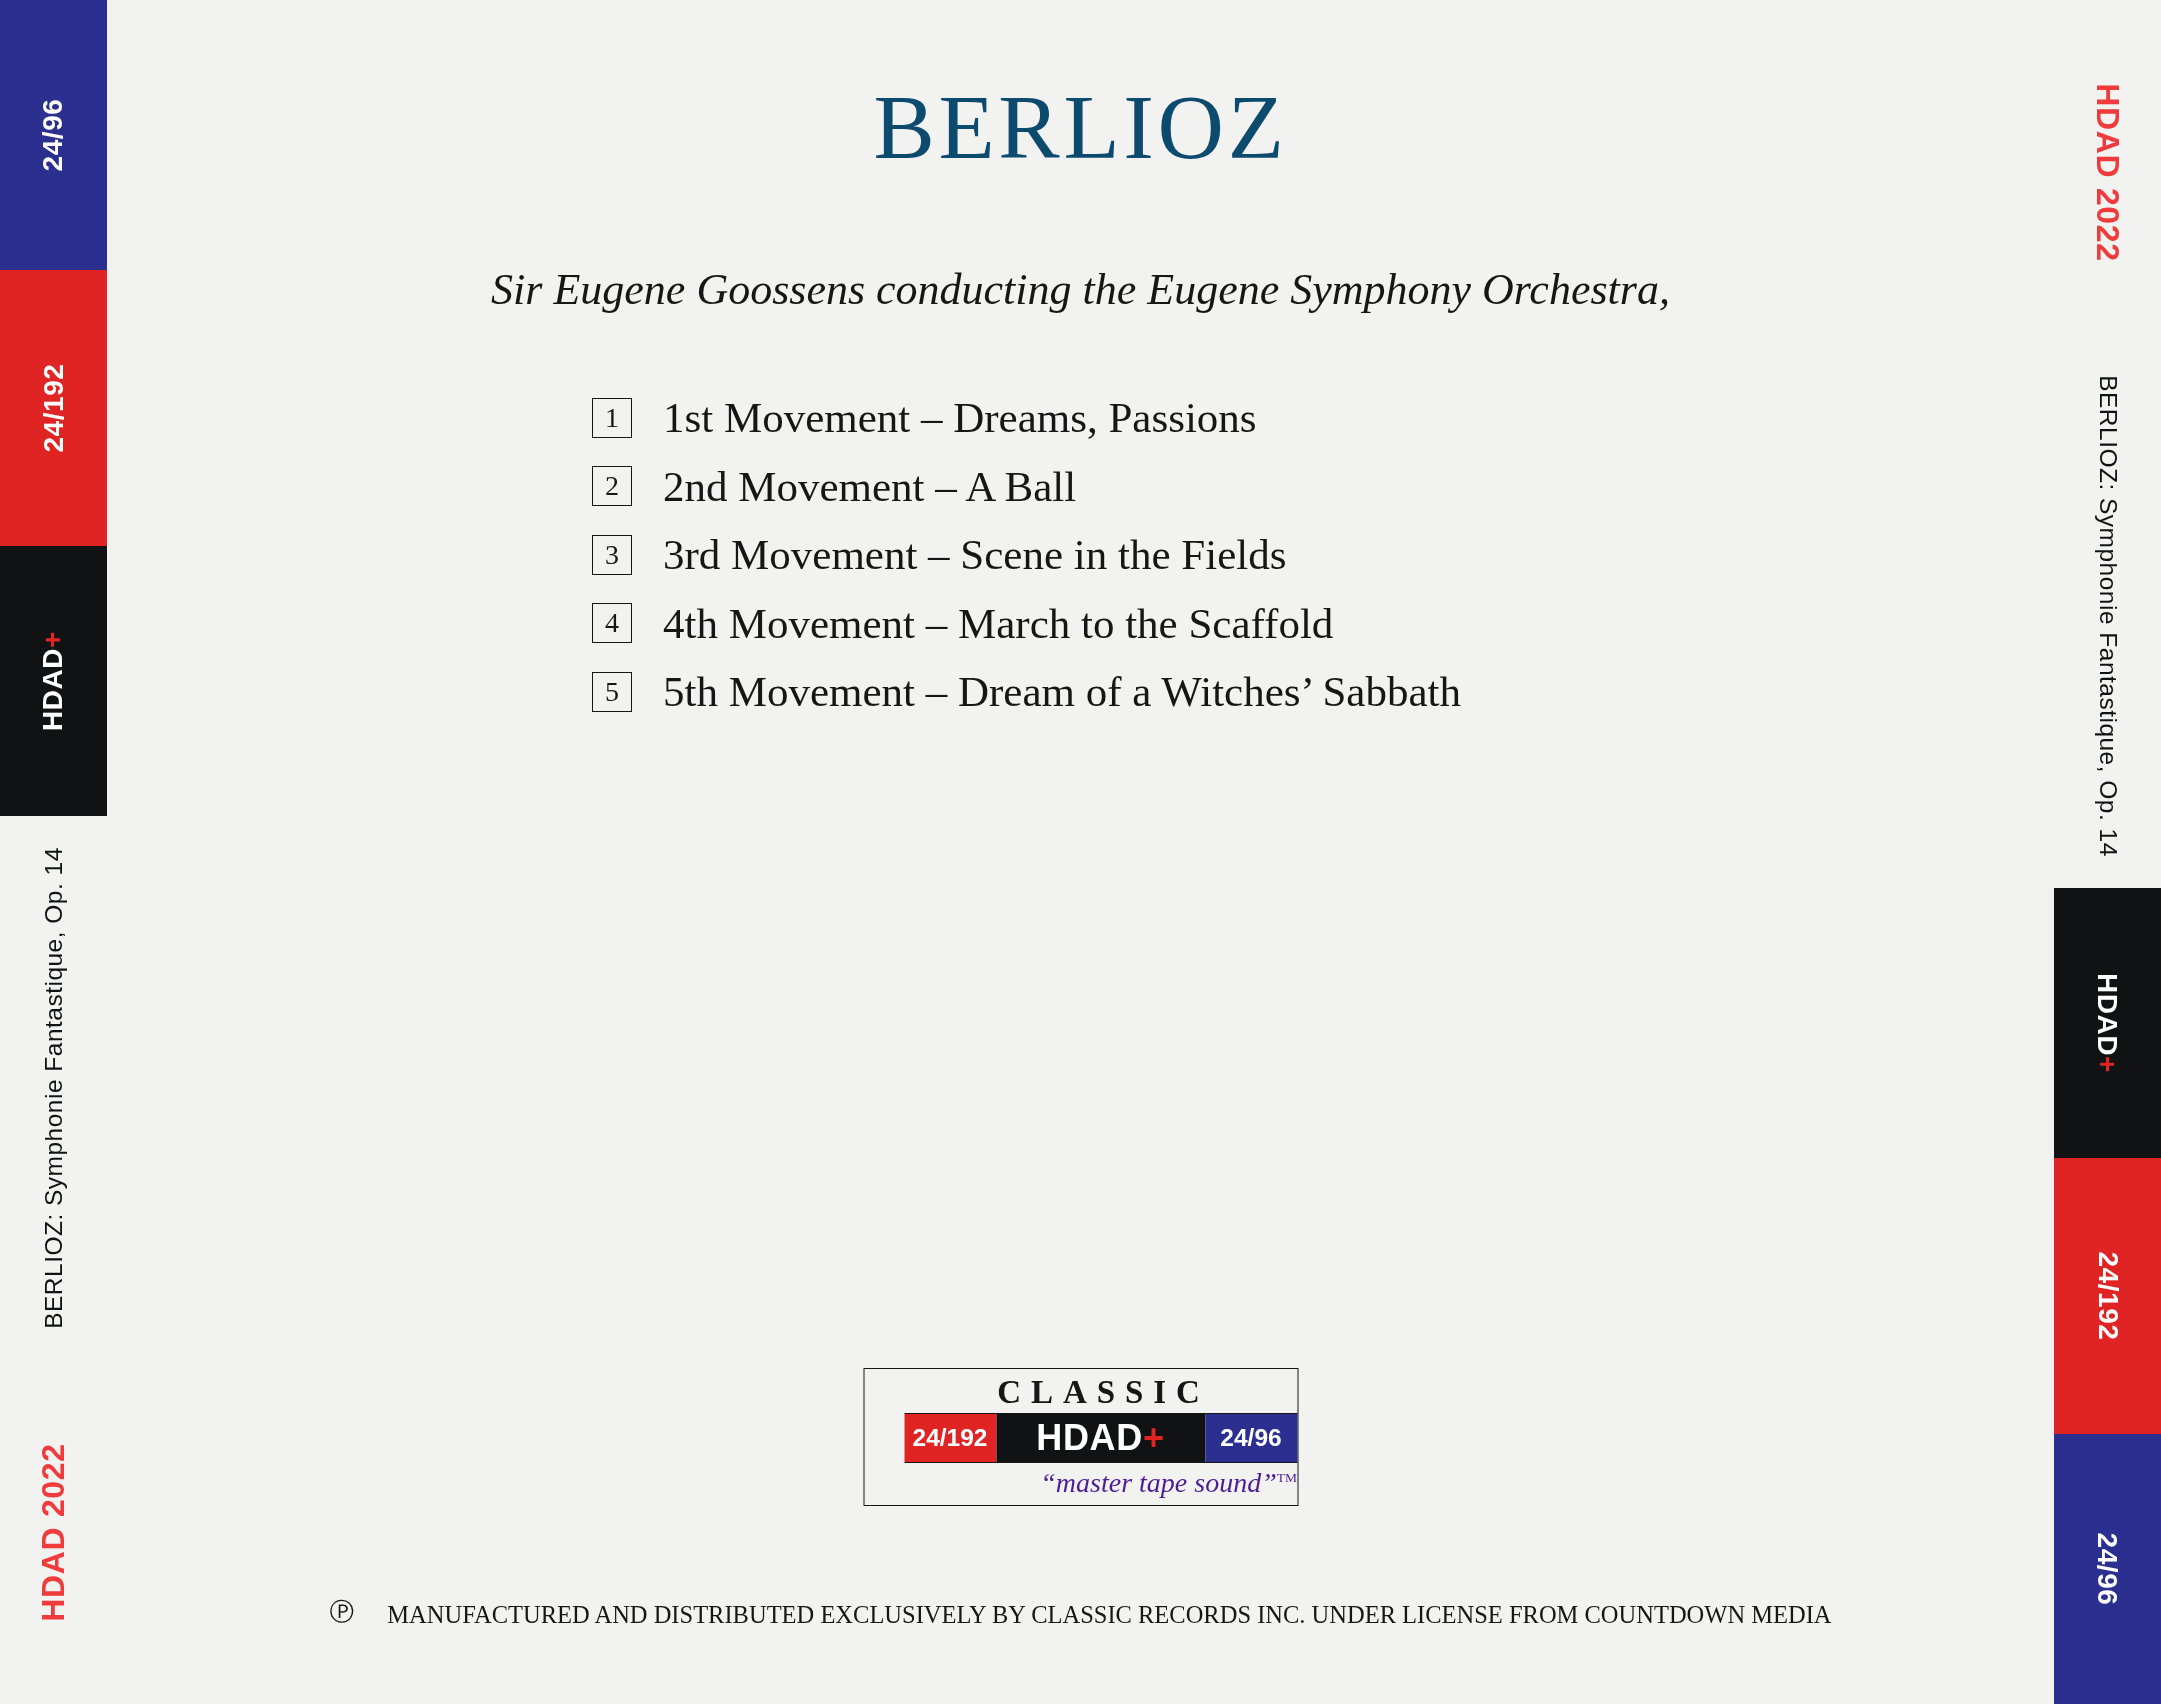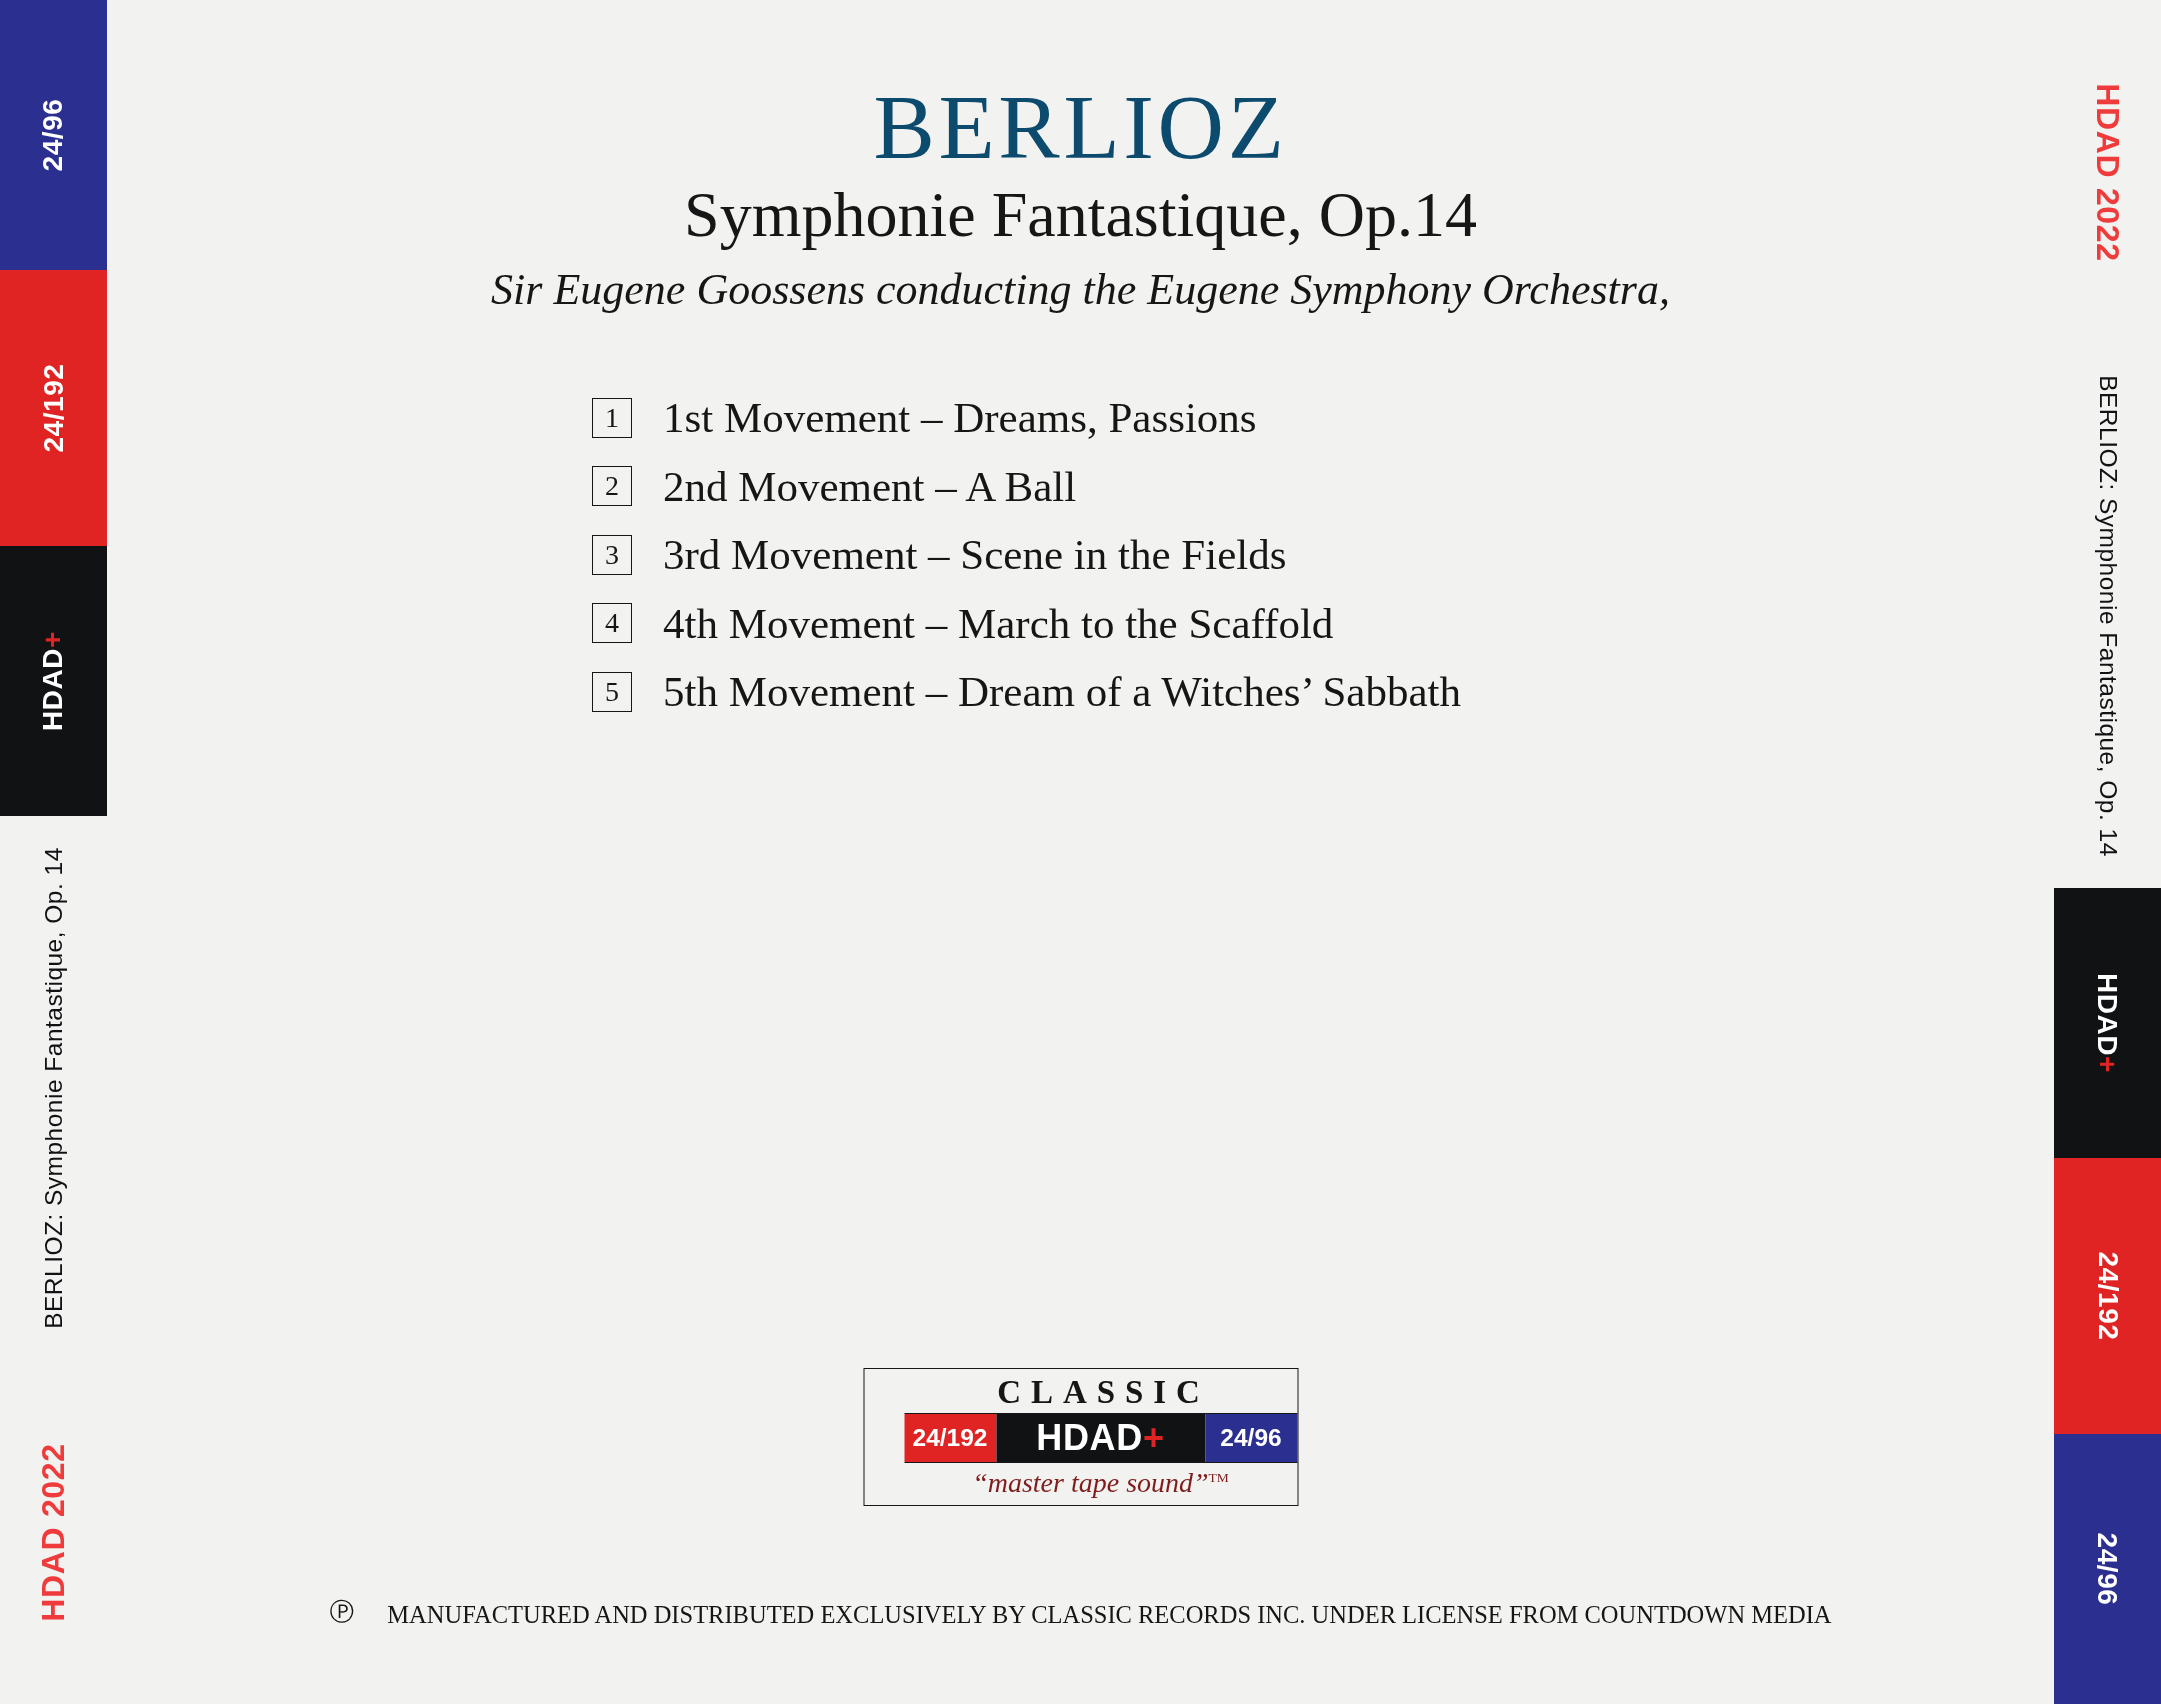--- a/index.html
+++ b/index.html
@@ -195,25 +195,25 @@
     color: #ffffff;
     font-family: "Liberation Sans", sans-serif;
     font-weight: bold;
     font-size: 24.5px;
     display: flex;
     align-items: center;
     justify-content: center;
     width: 92px;
   }
   .logo-bottom {
-    text-align: center;
+    text-align: right;
     font-style: italic;
     font-size: 28px;
     padding: 3.7px 0 6.1px 0;
-    color: #7f1d1d;
+    color: #4c1d95;
   }
   .logo-bottom .tm {
     font-style: normal;
     font-size: 13.5px;
     vertical-align: super;
   }
 
   
   .footer {
     position: absolute;
@@ -267,21 +267,20 @@
       <span class="vtext rate v-white">24/192</span>
     </div>
     <div class="spine-seg seg-blue" style="height:270px">
       <span class="vtext rate v-white">24/96</span>
     </div>
   </div>
 
   <div class="content">
 
     <div class="composer">BERLIOZ</div>
-    <div class="worktitle">Symphonie Fantastique, Op.14</div>
     <div class="performer">Sir Eugene Goossens conducting the Eugene Symphony Orchestra,</div>
 
     <div class="tracks">
       <div class="track">
         <span class="tracknum">1</span>
         <span class="trackname">1st Movement – Dreams, Passions</span>
       </div>
       <div class="track">
         <span class="tracknum">2</span>
         <span class="trackname">2nd Movement – A Ball</span>

